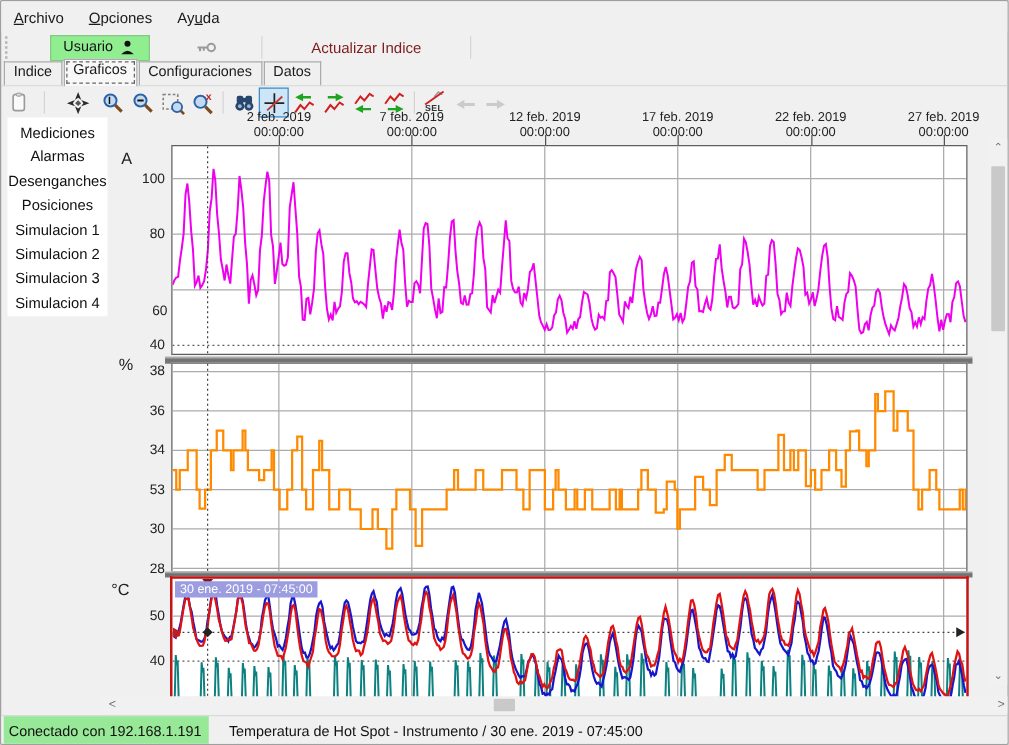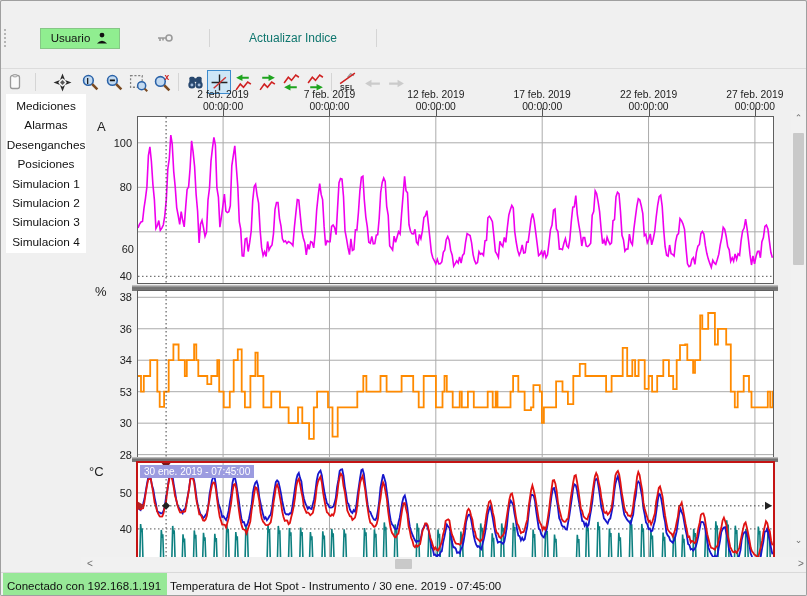--- a/index.html
+++ b/index.html
@@ -7,21 +7,21 @@
           box-sizing:border-box;overflow:hidden;border-radius:2px;}
   
   .menubar{position:absolute;left:0;top:0;width:100%;height:25px;background:#f0f0f0;display:flex;align-items:center;}
   .menu-item{padding:4px 10px;font-size:12px;color:#1a1a1a;cursor:default;}
   .menu-item u{text-decoration:underline;}
   
   .toolbar{position:absolute;left:0;top:25px;width:100%;height:24px;display:flex;align-items:center;gap:28px;}
   .grip{width:2px;height:18px;border-left:2px dotted #b5b5b5;margin:0 4px 0 3px;}
   .btn-usuario{width:78px;height:19px;background:#90ee90;border:1px solid #86c786;display:flex;align-items:center;
                justify-content:center;gap:5px;font-size:11.5px;color:#111;}
-  .btn-flat{height:19px;border:1px solid transparent;display:flex;align-items:center;padding:0 6px;font-size:12px;color:#0f766e;background:transparent;}
+  .btn-flat{height:19px;border:1px solid transparent;display:flex;align-items:center;padding:0 6px;font-size:12px;color:#7f1d1d;background:transparent;}
   .vsep{width:1px;height:18px;background:#d5d5d5;margin:0 4px;}
   
   .tabbar{position:absolute;left:2px;top:49px;height:19px;display:flex;align-items:flex-end;}
   .tab{height:17px;border:1px solid #ababab;border-bottom:none;background:#f0f0f0;font-size:11.5px;color:#1a1a1a;
        padding:2px 7px 0 7px;margin-right:1px;}
   .tab.active{height:19px;background:#f8f8f8;outline:1px dashed #666;outline-offset:-3px;position:relative;z-index:2;}
   .tabline{position:absolute;left:0;top:67px;width:100%;height:1px;background:#dcdcdc;}
   
   .charttools{position:absolute;left:2px;top:69px;height:24px;display:flex;align-items:center;}
   .tbtn{width:22px;height:22px;display:flex;align-items:center;justify-content:center;border:1px solid transparent;position:relative;}
@@ -46,27 +46,32 @@
   .vscroll{position:absolute;right:0;top:110px;width:15px;height:437px;background:#f1f1f1;}
   .vscroll .arrow{position:absolute;left:0;width:15px;height:15px;color:#6e6e6e;font-size:9px;text-align:center;line-height:15px;}
   .vthumb{position:absolute;left:2px;width:11px;background:#c9c9c9;border-radius:1px;}
   .hscroll{position:absolute;left:80px;top:556px;width:727px;height:14px;background:#f1f1f1;display:block;}
   .hscroll .arrow{position:absolute;top:0;width:14px;height:14px;color:#6e6e6e;font-size:10px;text-align:center;line-height:14px;}
   .hthumb{position:absolute;top:2px;height:10px;background:#c9c9c9;border-radius:1px;}
   
   .statusbar{position:absolute;left:0;top:571px;width:100%;height:25px;background:#f0f0f0;border-top:1px solid #d9d9d9;
              display:flex;align-items:center;font-size:11.5px;color:#111;}
   .status-conn{background:#97e897;height:100%;display:flex;align-items:center;padding:0 6px 0 4px;margin-left:2px;}
-  .status-info{padding-left:3px;}
+  .status-info{padding-left:16px;}
 </style>
 </head>
 <body>
 
 <div class="window">
 
+  <div class="menubar">
+    <div class="menu-item"><u>A</u>rchivo</div>
+    <div class="menu-item"><u>O</u>pciones</div>
+    <div class="menu-item">Ay<u>u</u>da</div>
+  </div>
 
   <div class="toolbar">
     <div class="grip"></div>
     <div class="btn-usuario">
       <span>Usuario</span>
       <span style="display:flex">
         <svg width="14" height="14" viewBox="0 0 18 18">
             <circle cx="9" cy="5.2" r="3.1" fill="#111"></circle>
             <path d="M2.5 16 Q9 8.8 15.5 16 Z" fill="#111"></path>
           </svg>
@@ -78,20 +83,26 @@
         <line x1="2" y1="9" x2="10" y2="9" stroke="#9a9a9a" stroke-width="1.6"></line>
         <line x1="4" y1="9" x2="4" y2="12" stroke="#9a9a9a" stroke-width="1.6"></line>
         <line x1="7" y1="9" x2="7" y2="11.5" stroke="#9a9a9a" stroke-width="1.6"></line>
       </svg>
     </span>
     <div class="vsep"></div>
     <button class="btn-flat">Actualizar Indice</button>
     <div class="vsep"></div>
   </div>
 
+  <div class="tabbar">
+    <div class="tab">Indice</div>
+    <div class="tab active">Graficos</div>
+    <div class="tab">Configuraciones</div>
+    <div class="tab">Datos</div>
+  </div>
   <div class="tabline"></div>
 
   <div class="charttools">
     <span class="tbtn">
       <svg width="18" height="18" viewBox="0 0 18 18">
         <rect x="4.5" y="2.5" width="9" height="13" rx="2" fill="#fafafa" stroke="#9a9a9a" stroke-width="1.3"></rect>
         <rect x="7" y="1.5" width="4" height="2.4" rx="1" fill="#d9d9d9" stroke="#9a9a9a" stroke-width="0.8"></rect>
       </svg>
     </span>
     <div class="vsep" style="margin:0 14px 0 8px"></div>

